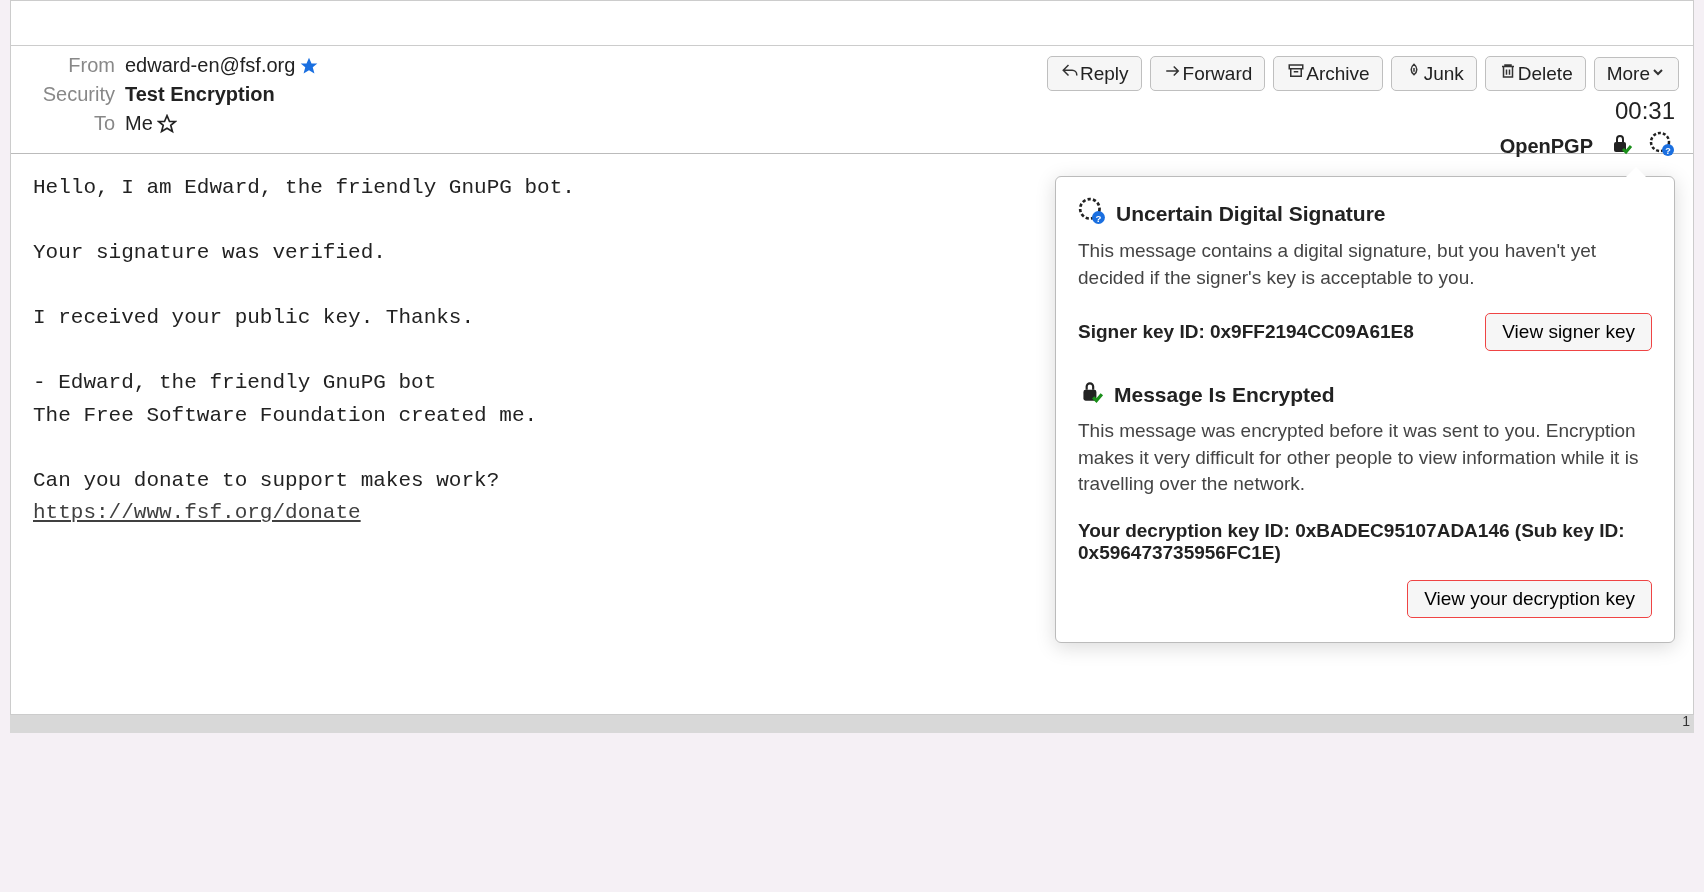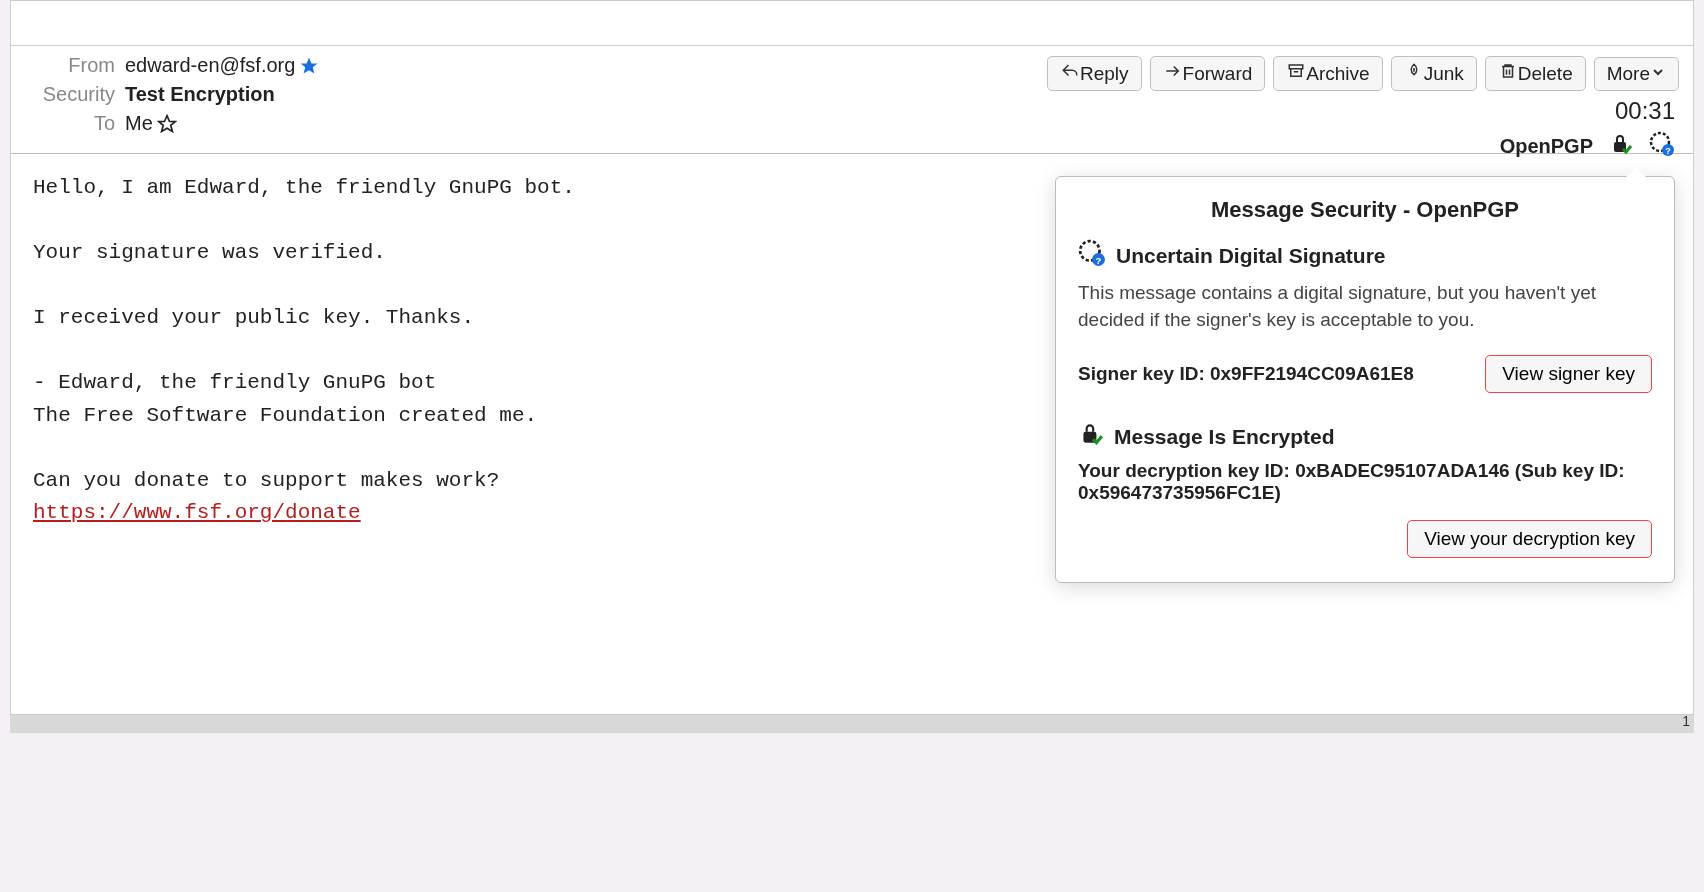--- a/index.html
+++ b/index.html
@@ -79,21 +79,21 @@
     font-weight: 600;
   }
   .body-section {
     padding: 18px 22px;
     font-family: "Menlo","Consolas","Courier New",monospace;
     font-size: 21px;
     line-height: 1.55;
     white-space: pre-wrap;
     min-height: 560px;
   }
-  .body-section a { color: #b91c1c; text-decoration: underline; }
+  .body-section a { color: #404040; text-decoration: underline; }
   .popup {
     position: absolute;
     top: 175px;
     right: 18px;
     width: 620px;
     background: #fff;
     border: 1px solid #bbb;
     border-radius: 6px;
     box-shadow: 0 4px 20px rgba(0,0,0,0.15);
     padding: 20px 22px 24px 22px;
@@ -275,21 +275,20 @@
 
 <span>I received your public key. Thanks.</span>
 
 <span>- Edward, the friendly GnuPG bot</span>
 <span>The Free Software Foundation created me.</span>
 
 <span>Can you donate to support makes work?</span>
 <a href="#">https://www.fsf.org/donate</a></div>
 
   <div class="popup">
-    <div class="popup-title">Message Security - OpenPGP</div>
 
     <div class="popup-heading">
       <span class="icon-svg">
         <svg width="28" height="28" viewBox="0 0 26 26">
             <circle cx="11" cy="11" r="9" fill="none" stroke="#222" stroke-width="2.5" stroke-dasharray="3 2"></circle>
             <circle cx="19" cy="19" r="6" fill="#1a6fe0"></circle>
             <text x="19" y="23" text-anchor="middle" font-size="9" fill="#fff" font-weight="bold">?</text>
           </svg>
       </span>
       <span>Uncertain Digital Signature</span>
@@ -303,20 +302,21 @@
     <div class="popup-heading">
       <span class="icon-svg">
         <svg width="26" height="26" viewBox="0 0 24 24">
             <rect x="5" y="10" width="12" height="10" rx="2" fill="#222"></rect>
             <path d="M8 10 V7 a3 3 0 0 1 6 0 v3" fill="none" stroke="#222" stroke-width="2"></path>
             <path d="M14 17 l3 3 l5-6" fill="none" stroke="#1a8f1a" stroke-width="3"></path>
           </svg>
       </span>
       <span>Message Is Encrypted</span>
     </div>
+    <div class="popup-text">This message was encrypted before it was sent to you. Encryption makes it very difficult for other people to view information while it is travelling over the network.</div>
     <div class="popup-keyid" style="margin-bottom:16px;">Your decryption key ID: 0xBADEC95107ADA146 (Sub key ID: 0x596473735956FC1E)</div>
     <div class="popup-btn-right">
       <button class="popup-btn">View your decryption key</button>
     </div>
   </div>
 
 </div>
 <div class="bottom-bar"></div>
 
 </body></html>

